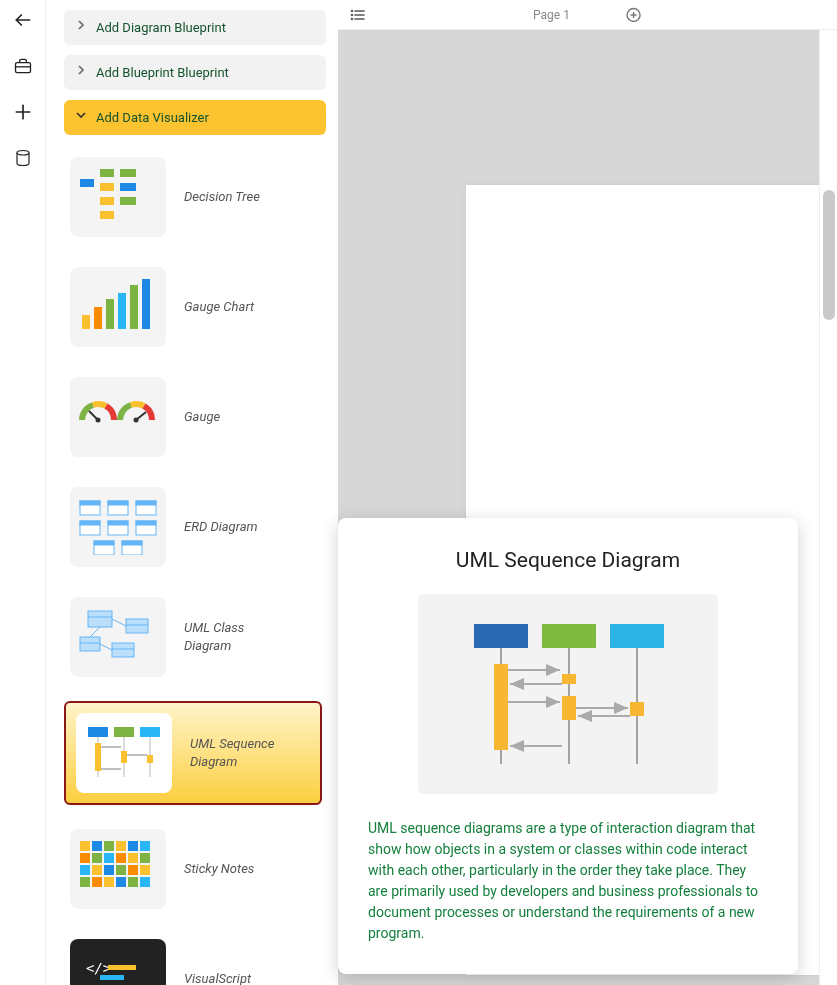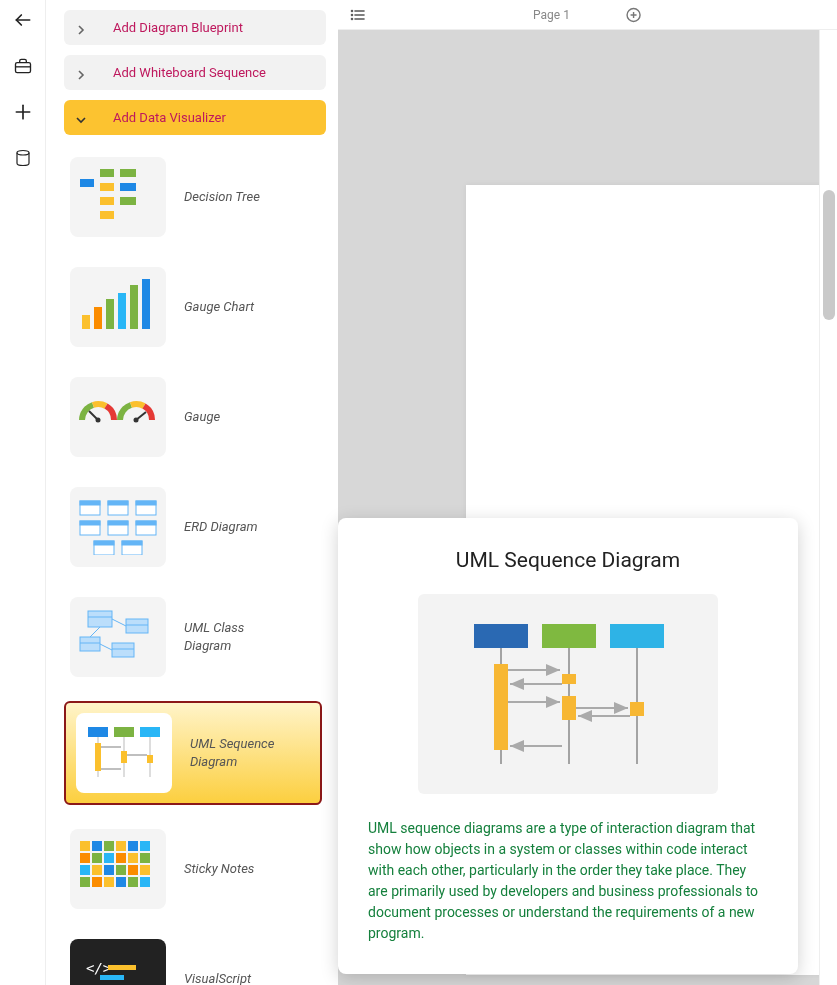--- a/index.html
+++ b/index.html
@@ -45,24 +45,24 @@
     padding: 10px 12px 10px 18px;
     overflow: hidden;
   }
 
   .accordion-item {
     background: #f2f2f2;
     border-radius: 6px;
     margin-bottom: 10px;
     padding: 10px 12px;
     display: flex;
-    align-items: flex-end;
-    gap: 25px;
+    align-items: flex-start;
+    gap: 8px;
     cursor: pointer;
-    color: #be185d;
+    color: #14532d;
   }
   .accordion-item.selected {
     background: #fcc330;
   }
   .accordion-item .chev { width: 12px; color:#555; }
 
   .viz-list {
     margin-top: 16px;
     display: flex;
     flex-direction: column;
@@ -240,21 +240,21 @@
         </svg>
     </span>
     <span>Add Diagram Blueprint</span>
   </div>
   <div class="accordion-item">
     <span class="chev">
       <svg width="10" height="10" viewBox="0 0 10 10" fill="none" stroke="#666" stroke-width="1.6">
           <polyline points="3 1 7 5 3 9"></polyline>
         </svg>
     </span>
-    <span>Add Whiteboard Sequence</span>
+    <span>Add Blueprint Blueprint</span>
   </div>
   <div class="accordion-item selected">
     <span class="chev">
       <svg width="10" height="10" viewBox="0 0 10 10" fill="none" stroke="#333" stroke-width="1.6">
           <polyline points="1 3 5 7 9 3"></polyline>
         </svg>
     </span>
     <span>Add Data Visualizer</span>
   </div>
 

